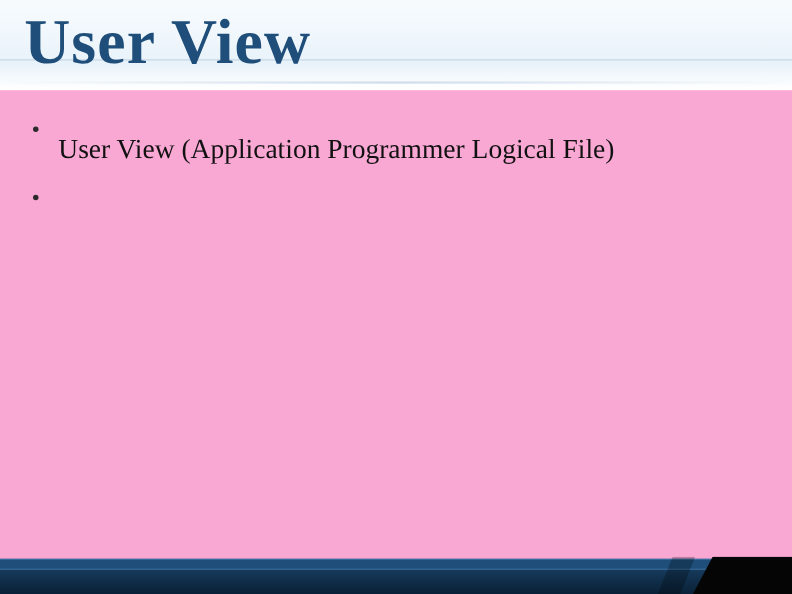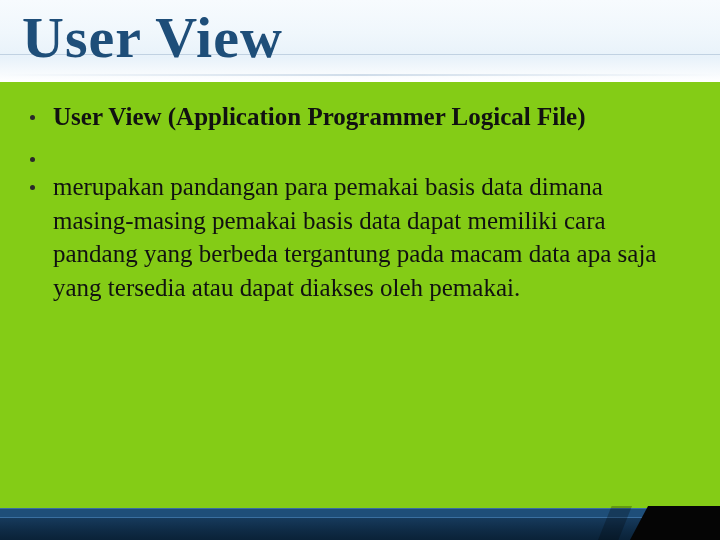--- a/index.html
+++ b/index.html
@@ -6,21 +6,21 @@
   html, body { width: 720px; height: 540px; overflow: hidden; }
   body {
     font-family: Georgia, 'Times New Roman', serif;
     background: #ffffff;
     position: relative;
   }
   .slide {
     width: 720px;
     height: 540px;
     position: relative;
-    background: #84cc16;
+    background: #f9a8d4;
   }
   .header-band {
     position: absolute;
     top: 0;
     left: 0;
     right: 0;
     height: 82px;
     background: linear-gradient(to bottom,
       #f7fbfe 0%,
       #f0f7fc 40%,
@@ -73,21 +73,21 @@
     flex: 0 0 auto;
     margin-top: 15px;
     margin-right: 18px;
     margin-left: 2px;
   }
   .bullet-text {
     font-size: 25px;
     color: #111;
     font-family: 'Segoe Script', 'Comic Sans MS', cursive;
   }
-  .bold { font-weight: 700; }
+  .bold { font-weight: 400; margin-top: 20px; }
   .footer {
     position: absolute;
     bottom: 0;
     left: 0;
     right: 0;
     height: 40px;
   }
   .footer-bar1 {
     position: absolute;
     left: 0; right: 0;
@@ -134,24 +134,20 @@
   <div class="title">User View</div>
 
   <div class="content">
     <div class="bullet">
       <div class="bullet-dot"></div>
       <div class="bullet-text bold">User View (Application Programmer Logical File)</div>
     </div>
     <div class="bullet">
       <div class="bullet-dot"></div>
     </div>
-    <div class="bullet">
-      <div class="bullet-dot"></div>
-      <div class="bullet-text">merupakan pandangan para pemakai basis data dimana masing-masing pemakai basis data dapat memiliki cara pandang yang berbeda tergantung pada macam data apa saja yang tersedia atau dapat diakses oleh pemakai.</div>
-    </div>
   </div>
 
   <div class="footer">
     <div class="footer-bar1"></div>
     <div class="footer-bar2"></div>
     <div class="footer-accent2"></div>
     <div class="footer-accent"></div>
   </div>
 </div>
 

